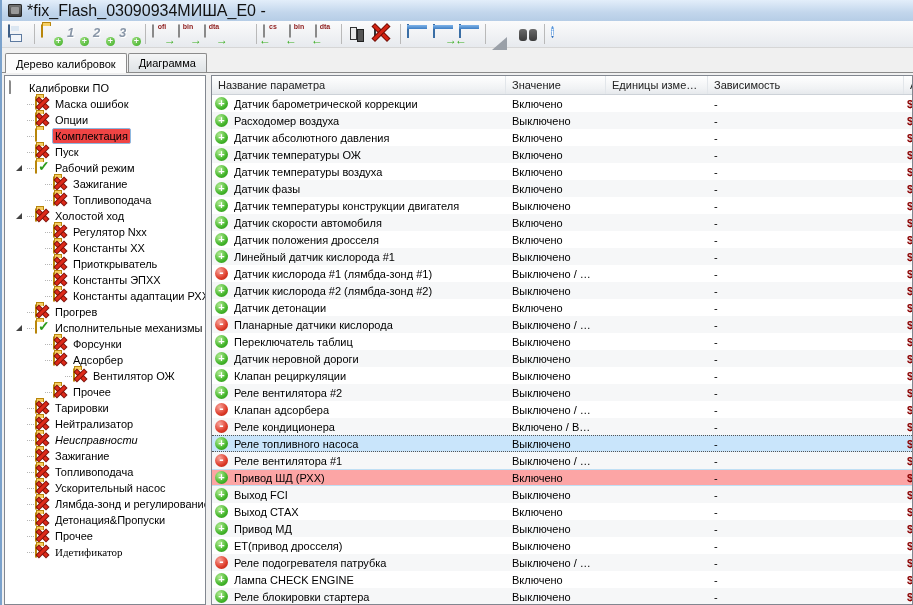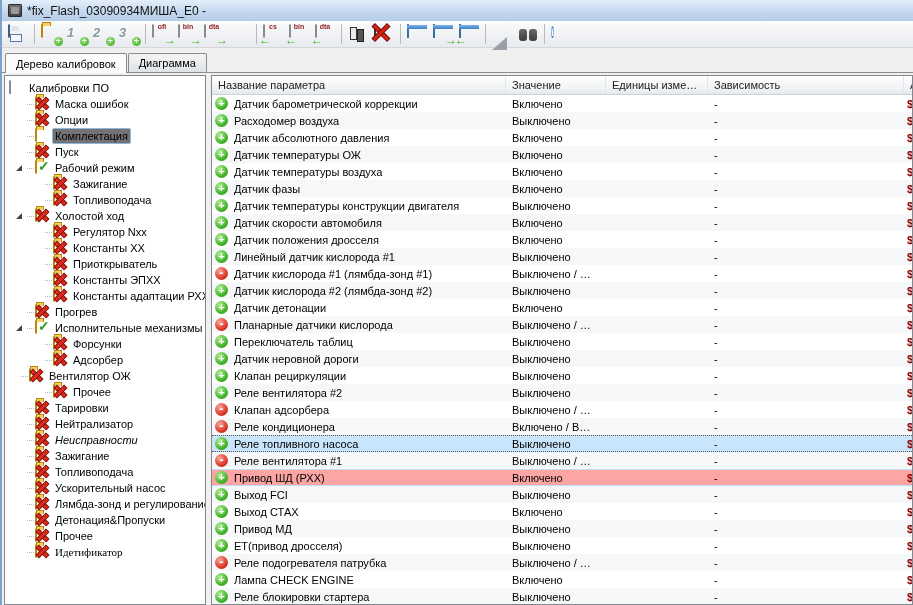--- a/index.html
+++ b/index.html
@@ -5,21 +5,21 @@
   * { margin:0; padding:0; box-sizing:border-box; }
   html,body { width:913px; height:605px; overflow:hidden; }
   body { font-family:"Liberation Sans", sans-serif; font-size:11px; color:#000; background:#f0f0f0; }
 
   .window { width:913px; height:605px; border-left:2px solid #7ba2cc; display:flex; flex-direction:column; background:#f0f0f0; }
 
   
   .titlebar { height:21px; flex:0 0 21px; background:linear-gradient(#e3eefa,#c2d6ec 60%,#b6cde6); display:flex; align-items:center; padding-left:6px; gap:5px; }
   .app-icon { width:14px; height:13px; background:linear-gradient(#777,#3a3a3a); border-radius:2px; position:relative; box-shadow:0 0 0 1px #2a2a2a inset; }
   .app-icon:before { content:""; position:absolute; left:3px; top:3px; right:3px; bottom:3px; background:#999; border-radius:1px; }
-  .title-text { font-size:12px; color:#111; }
+  .title-text { font-size:16px; color:#111; }
 
   
   .toolbar { height:27px; flex:0 0 27px; background:linear-gradient(#fbfbfb,#e7eaee); display:flex; align-items:center; padding:1px 3px; border-bottom:1px solid #d6d6d6; }
   .tb-btn { width:26px; height:24px; display:flex; align-items:center; justify-content:center; position:relative; }
   .tb-sep { width:1px; height:20px; background:#b9b9b9; margin:0 3px; }
 
   .ic { position:relative; width:20px; height:18px; }
 
   
   .i-floppy { width:16px; height:16px; margin:1px auto; background:linear-gradient(#a9c0da,#6d8db2); border:1px solid #3f5e85; border-radius:2px; }
@@ -72,21 +72,21 @@
 
   
   .content { flex:1; display:flex; padding:2px 0 0 2px; background:#f0f0f0; border-top:1px solid #8b8b8b; overflow:hidden; }
 
   
   .tree-panel { width:202px; flex:0 0 202px; background:#fff; border:1px solid #828790; overflow:hidden; padding-top:4px; }
   .t-row { height:16px; display:flex; align-items:center; position:relative; white-space:nowrap; }
   .t-stub { width:7px; border-top:1px dotted #b5b5b5; margin-right:1px; flex:0 0 7px; }
   .t-expander { position:absolute; width:0; height:0; border-bottom:6px solid #444; border-left:6px solid transparent; top:5px; }
   .t-label { padding:0 3px; line-height:14px; }
-  .t-row.selected .t-label { background:#737373; border:1px solid #8fb8e0; border-radius:2px; padding:0 2px; }
+  .t-row.selected .t-label { background:#ef4444; border:1px solid #8fb8e0; border-radius:2px; padding:0 2px; }
   .t-ic { position:relative; width:17px; height:15px; flex:0 0 17px; }
   .tic-page { width:11px; height:14px; background:#fff; border:1px solid #8a8a8a; border-radius:1px 4px 1px 1px; margin-top:1px; }
   .tic-folder { width:15px; height:10px; margin-top:4px; background:linear-gradient(#ffe9a2,#f3bf3e); border:1px solid #b8860b; border-radius:1px; position:relative; }
   .tic-folder:before { content:""; position:absolute; left:0; top:-3px; width:6px; height:3px; background:#f7cf63; border:1px solid #b8860b; border-bottom:none; }
   .t-x { position:absolute; left:1px; top:5px; width:13px; height:3px; background:#dd2a1a; box-shadow:0 0 0 1px #7d120a; }
   .t-x.a { transform:rotate(45deg); } .t-x.b { transform:rotate(-45deg); }
   .t-check { position:absolute; left:3px; top:-3px; color:#2f9e1f; font-weight:bold; font-size:14px; text-shadow:1px 1px 0 #fff,-1px -1px 0 #fff; }
 
   .splitter { width:5px; flex:0 0 5px; background:#f0f0f0; }
 
@@ -322,21 +322,21 @@
     <span class="t-label">Форсунки</span>
   </div>
 
   <div class="t-row" style="padding-left: 40px;">
 
     <span class="t-stub"></span>
     <span class="t-ic"><span class="tic-folder"></span><span class="t-x a"></span><span class="t-x b"></span></span>
     <span class="t-label">Адсорбер</span>
   </div>
 
-  <div class="t-row" style="padding-left: 16px; align-items: center;">
+  <div class="t-row" style="padding-left: 60px; align-items: center;">
 
     <span class="t-stub"></span>
     <span class="t-ic"><span class="tic-folder"></span><span class="t-x a"></span><span class="t-x b"></span></span>
     <span class="t-label">Вентилятор ОЖ</span>
   </div>
 
   <div class="t-row" style="padding-left: 40px;">
 
     <span class="t-stub"></span>
     <span class="t-ic"><span class="tic-folder"></span><span class="t-x a"></span><span class="t-x b"></span></span>

